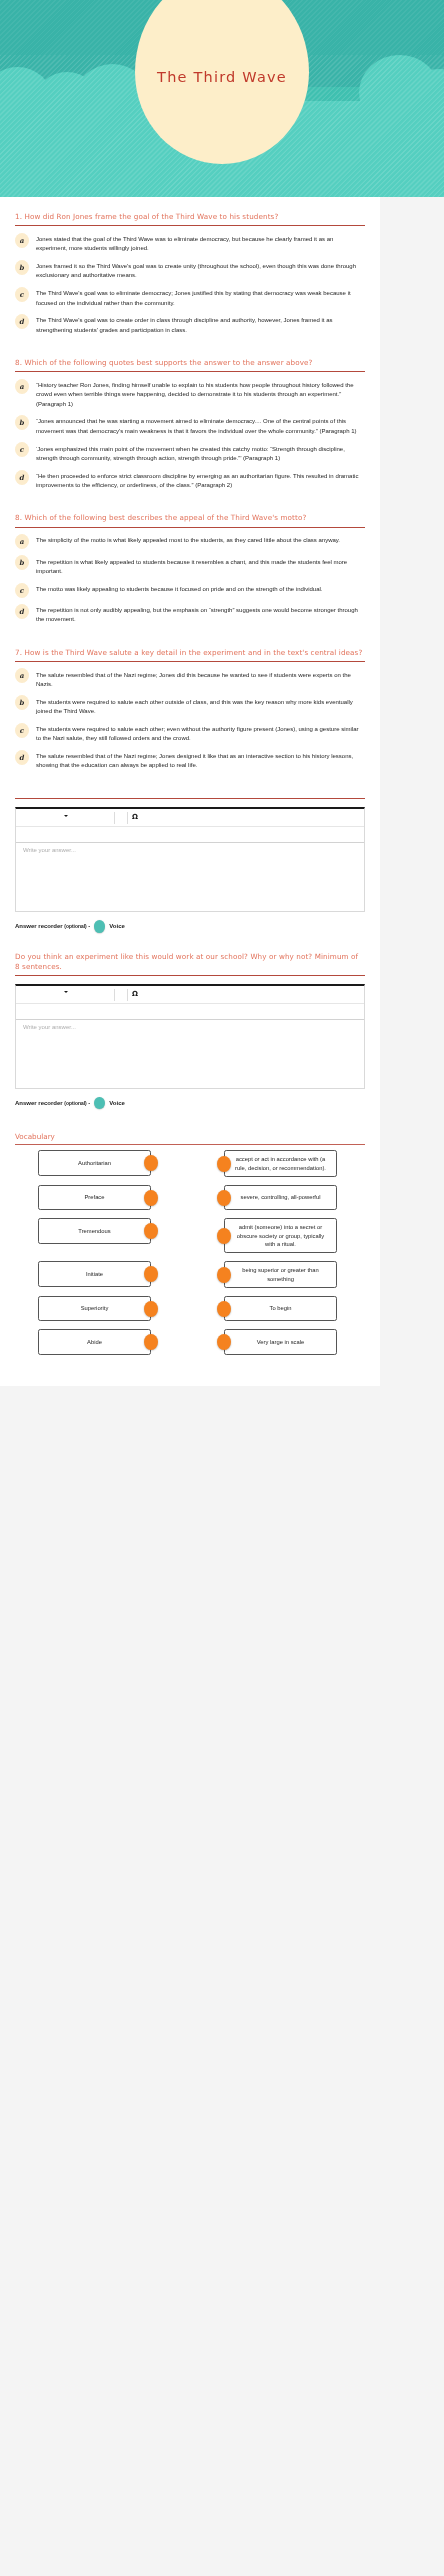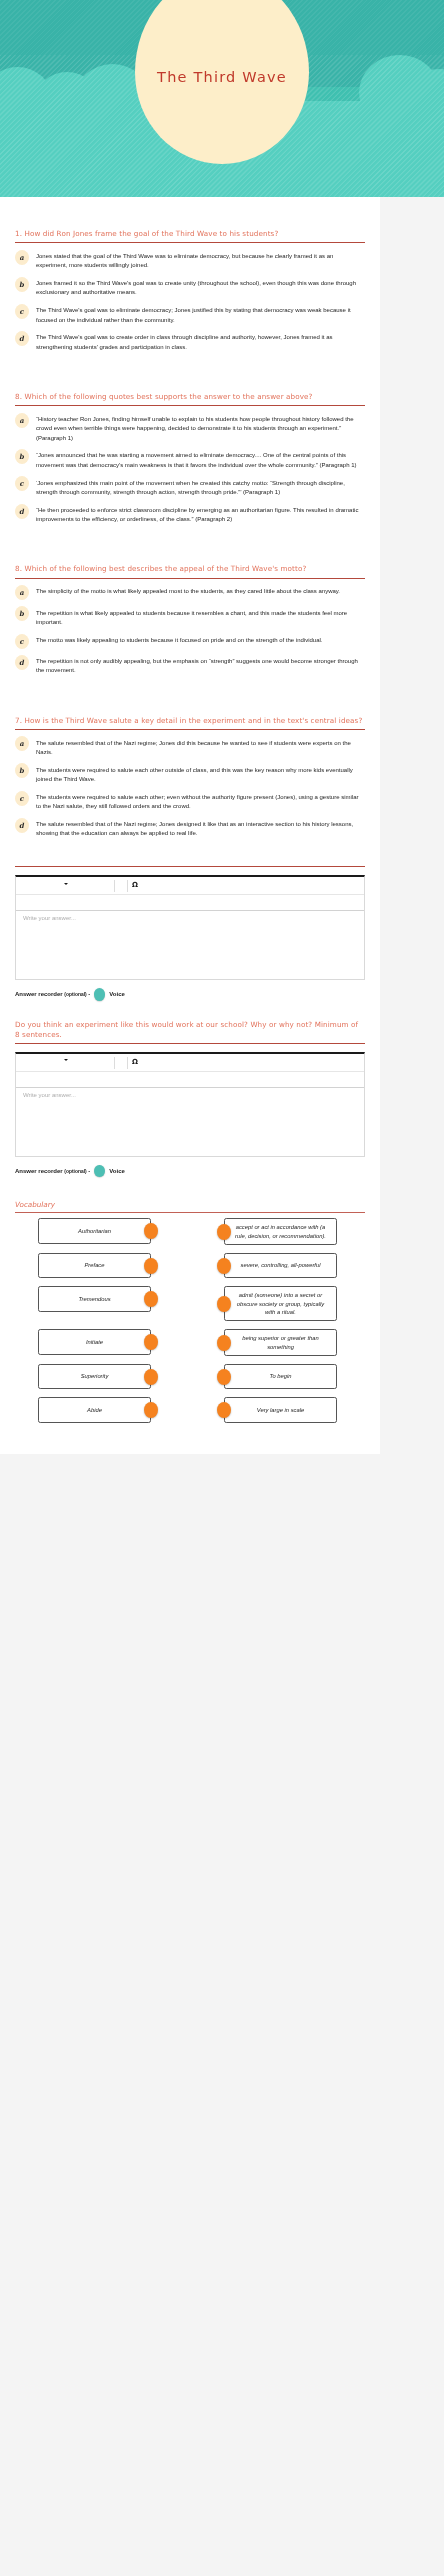--- a/index.html
+++ b/index.html
@@ -63,21 +63,21 @@
     color:#c0392b;
     font-size:14.5px;
     letter-spacing:1.2px;
     transform:translateY(8px);
     white-space:nowrap;
   }
 
   
   .content { padding: 0 15px 23px 15px; background:#fff; }
 
-  .q-block { padding-top: 32px; }
+  .q-block { padding-top: 15px; }
   .q-title {
     font-family:"DejaVu Sans", sans-serif;
     color:#e2725b;
     font-size:7.2px;
     line-height:9.8px;
     letter-spacing:0.1px;
     margin:0 0 3.5px 0;
   }
   .q-rule {
     border:0; border-top:0.6px solid #b4493c;
@@ -152,21 +152,21 @@
   .recorder-label { font-weight:bold; color:#1a1a1a; }
   .recorder-label .small { font-size:4.9px; }
   .rec-dot {
     width:11px; height:12.7px; border-radius:50%;
     background:#4dbfb4; margin:0 4px;
     box-shadow:0 0.6px 1.2px rgba(0,0,0,0.25);
   }
   .recorder-voice { font-weight:bold; color:#1a1a1a; }
 
   
-  .vocab-block { padding-top:23px;font-style:italic; }
+  .vocab-block { padding-top:23px; }
   .vocab-title {
     font-family:"DejaVu Sans", sans-serif;
     color:#e2725b;
     font-size:7.2px;
     margin:0 0 2.3px 0;
   }
   .vocab-rule { border:0; border-top:0.6px solid #c26156; margin:0 0 5.8px 0; }
   .vocab-grid { position:relative; }
   .vrow { display:flex; align-items:flex-start; margin-bottom:8px; }
   .vterm-wrap, .vdef-wrap { position:relative; }

